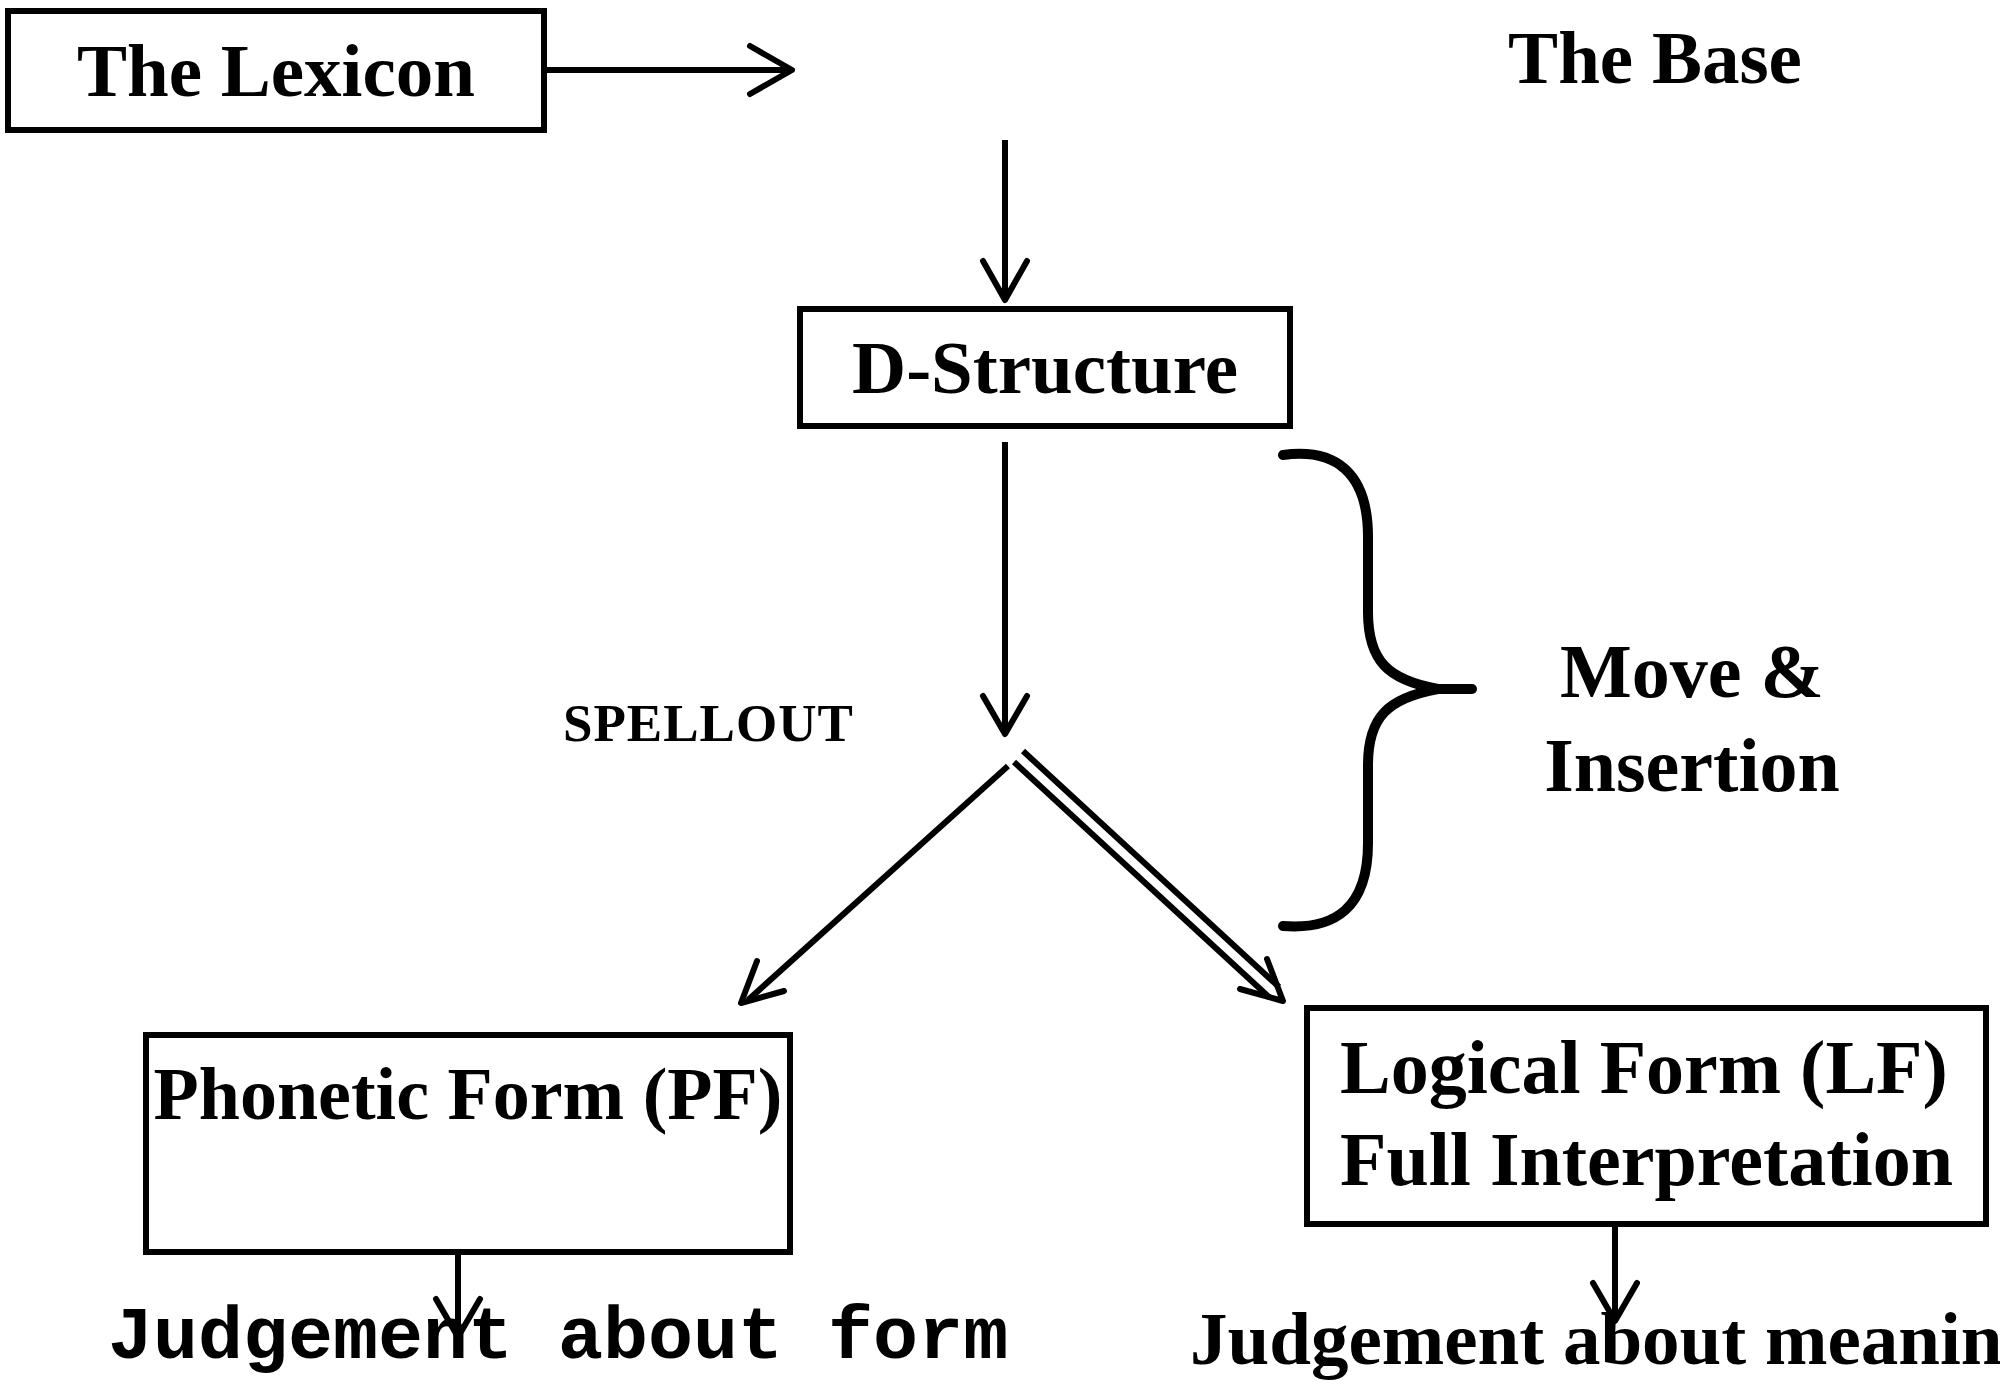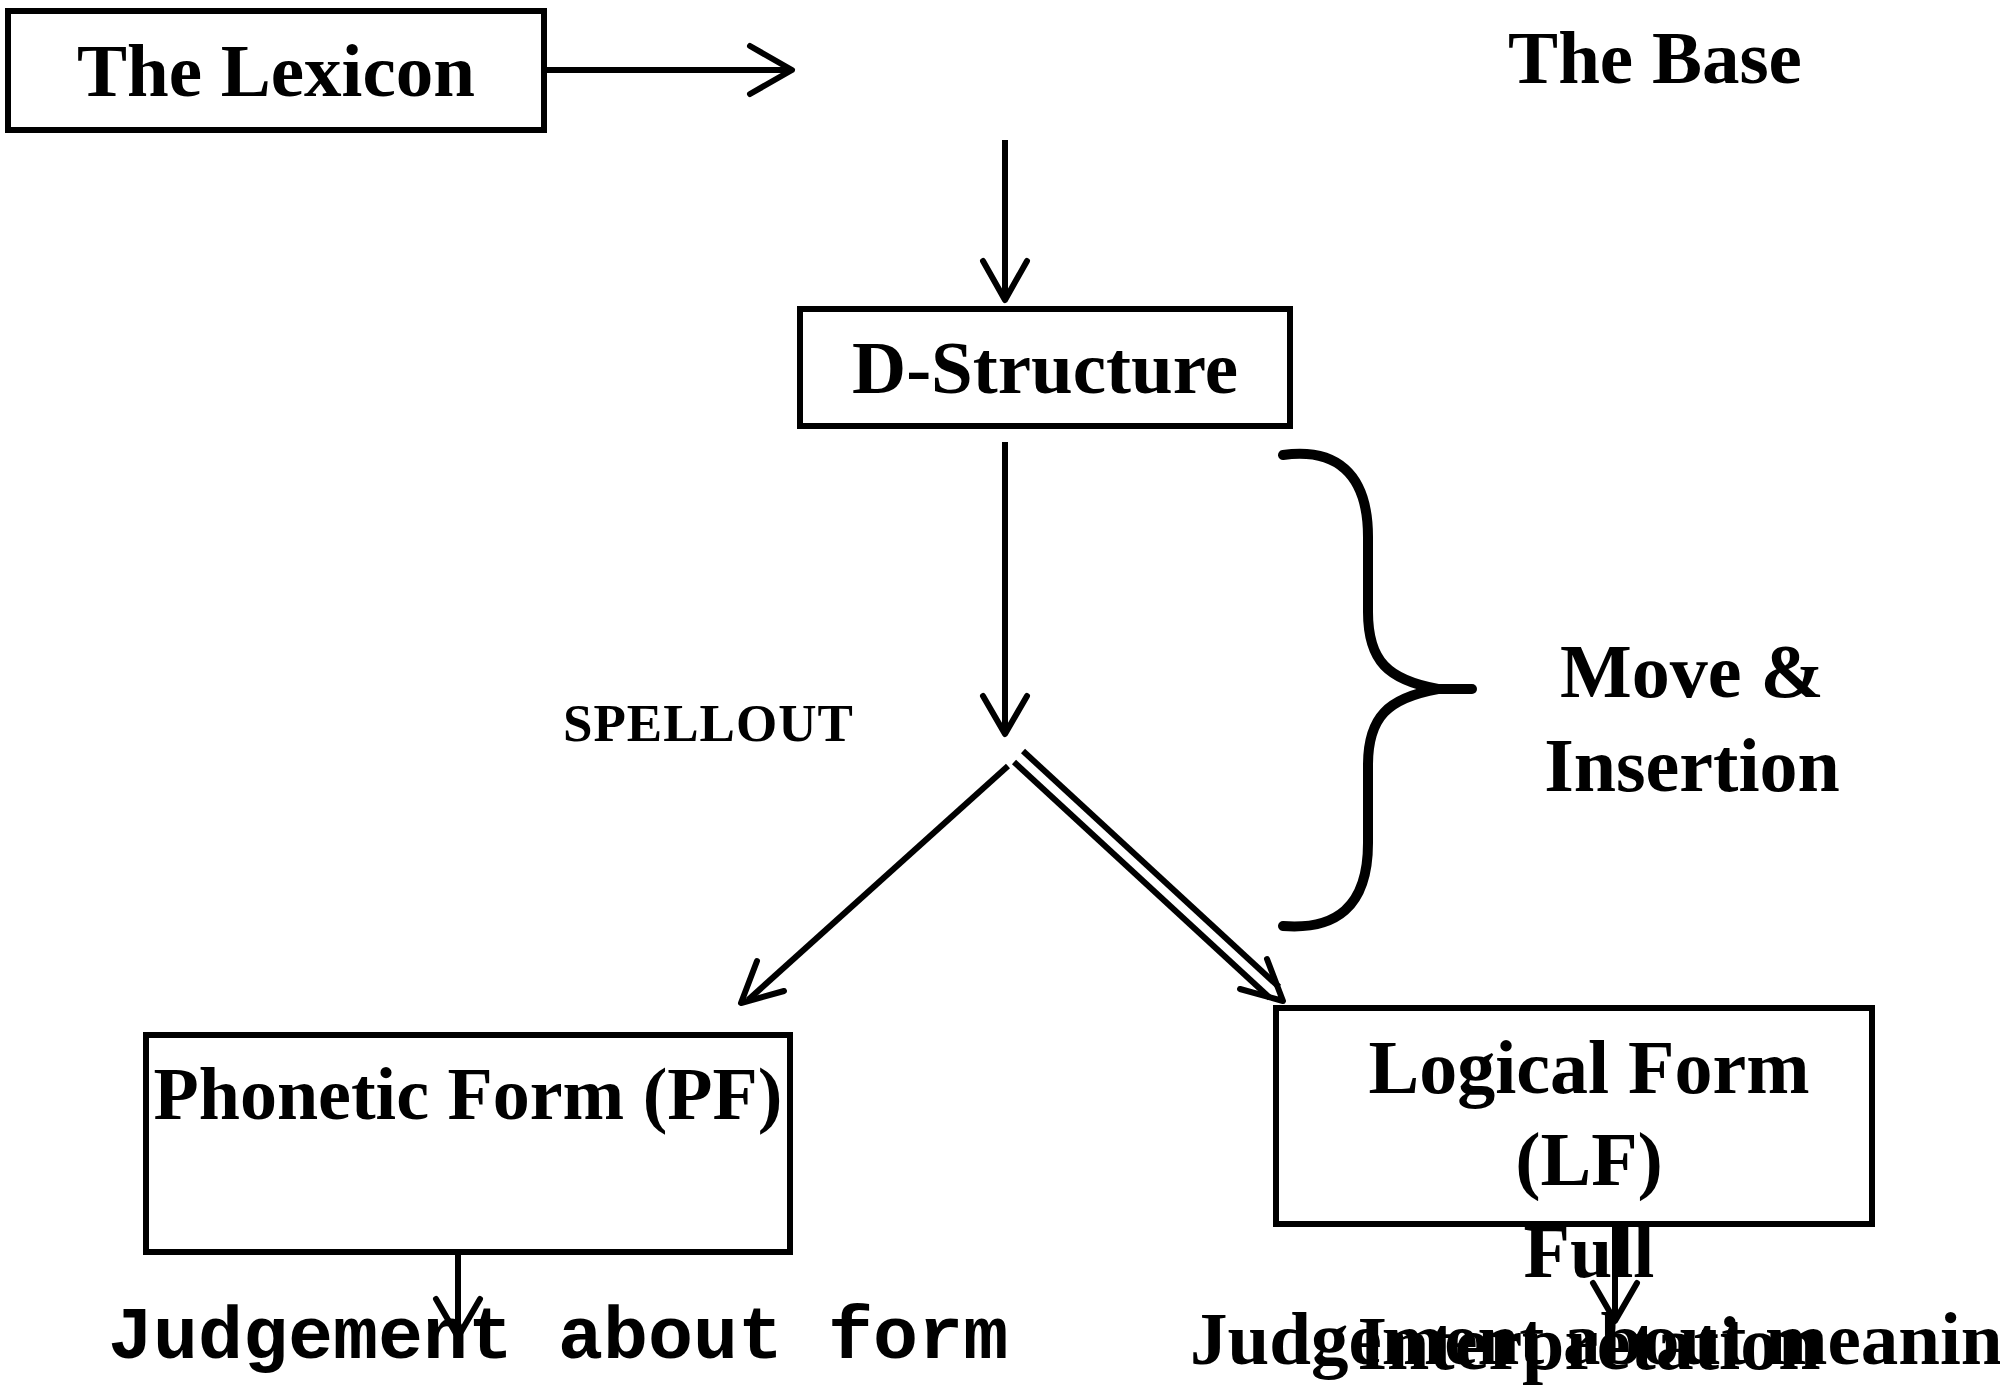--- a/index.html
+++ b/index.html
@@ -41,25 +41,24 @@
     font-size: 75px;
   }
   .box-pf {
     left: 143px; top: 1004px; width: 650px; height: 223px;
     text-align: center;
     font-size: 74px;
     padding-top: 14px;
     margin-top: 28px;
   }
   .box-lf {
-    left: 1273px; top: 1005px; width: 602px; height: 222px;
+    left: 1304px; top: 1005px; width: 685px; height: 222px;
     font-size: 76px;
     padding-top: 10px;
     padding-left: 30px;
-    text-align: center;
   }
   .box-lf .lf-line { display: block; line-height: 92px; }
   .lbl-xbar   { left: 755px;  top: 20px;  width: 500px; text-align: center; }
   .lbl-base   { left: 1405px; top: 20px;  width: 500px; text-align: center; }
   .lbl-spellout { left: 563px; top: 697px; font-size: 53px; letter-spacing: 1px; }
   .lbl-move {
     left: 1492px; top: 624px; width: 400px;
     text-align: center; font-size: 76px;
   }
   .lbl-move .mv-line { display: block; line-height: 94px; }

